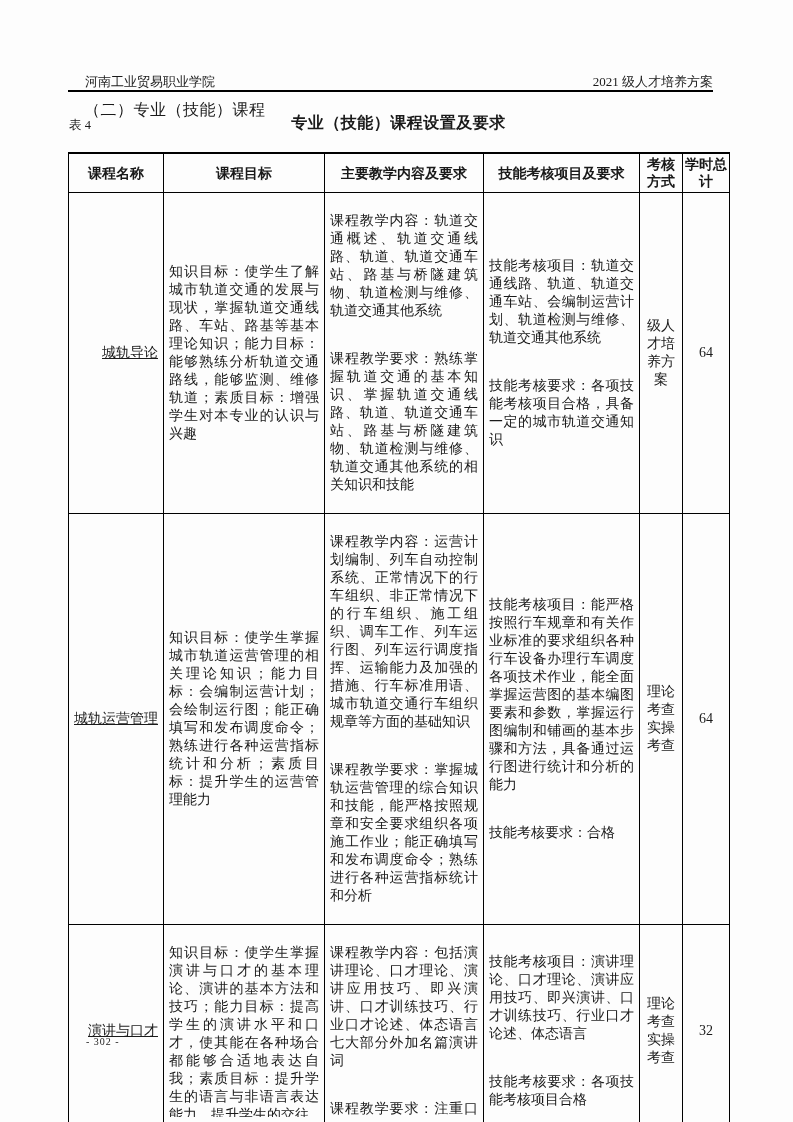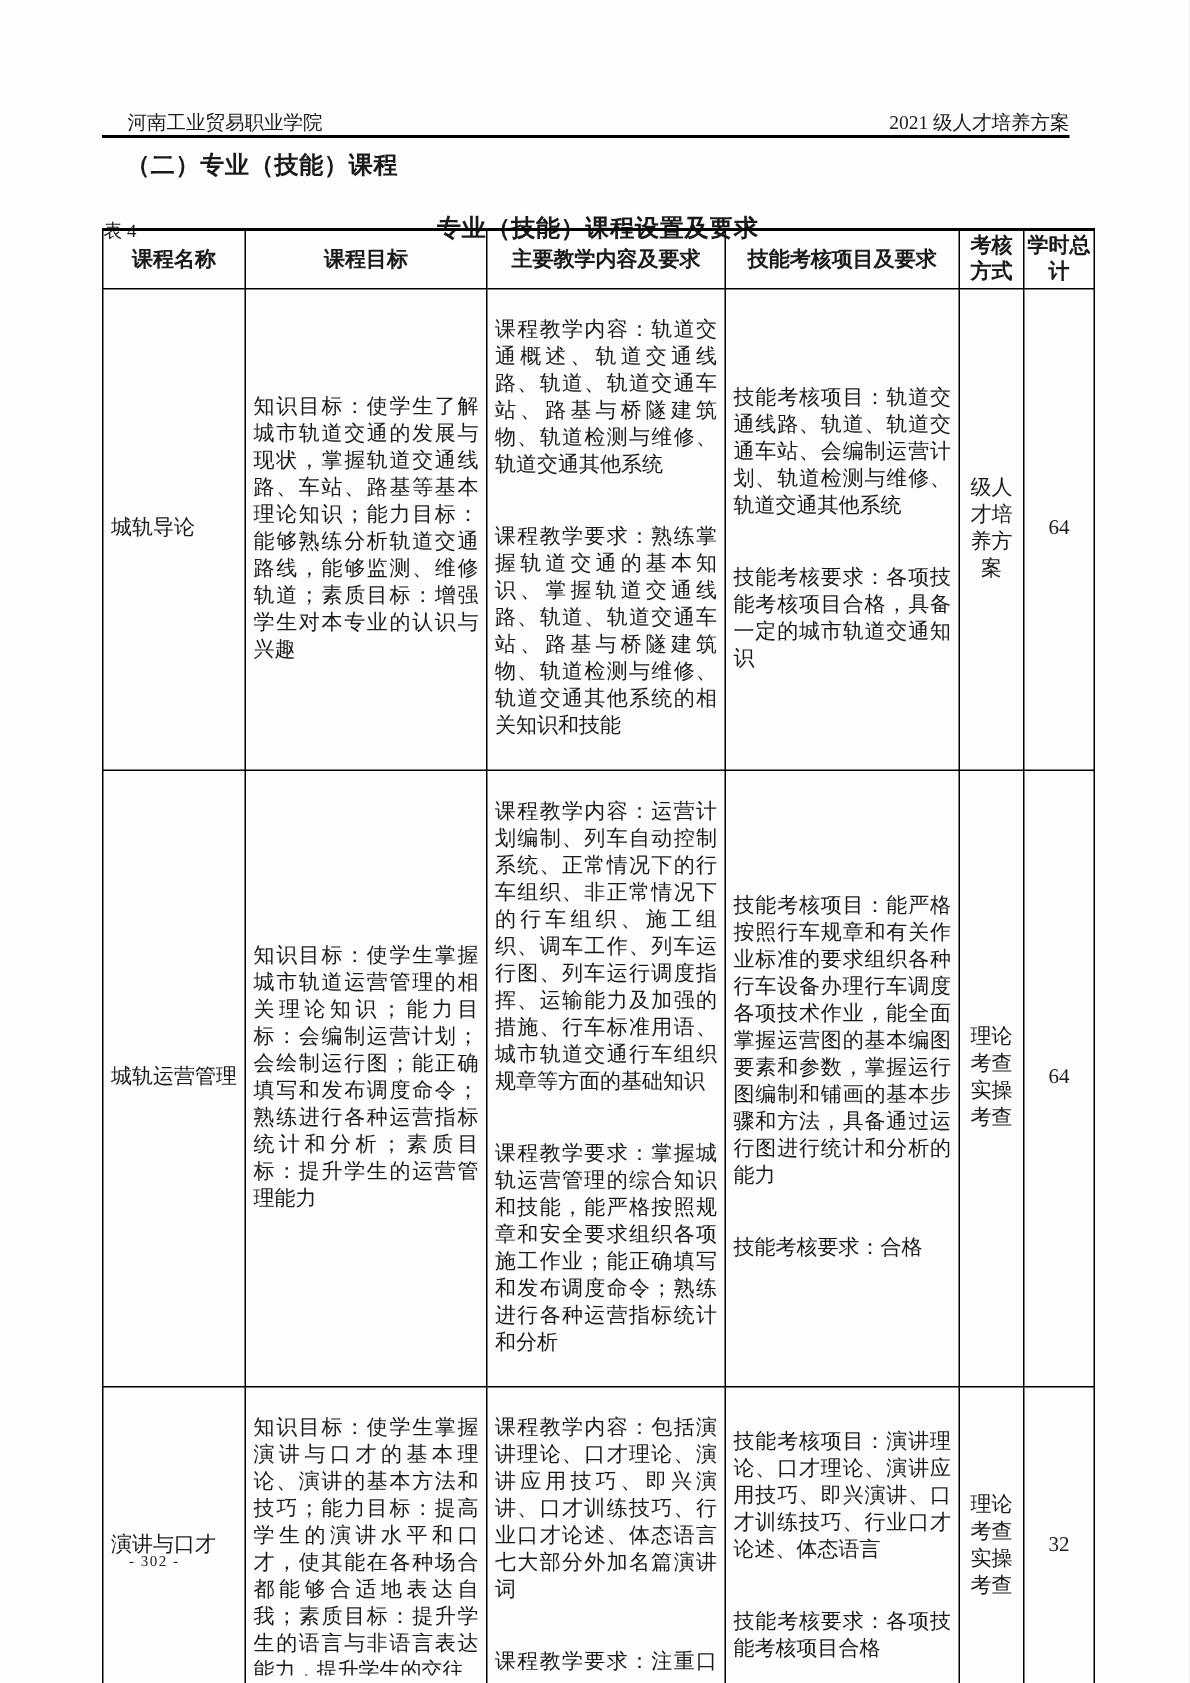--- a/index.html
+++ b/index.html
@@ -22,24 +22,24 @@
     font-size: 13px; line-height: 15px;
   }
   .doc-header .hl { padding-left: 17px; }
   .header-rule {
     position: absolute; left: 68px; top: 90px;
     width: 645px; height: 2px; background: #000;
   }
 
   .section-title {
     position: absolute; left: 84px; top: 100px;
-    font-size: 16px; font-weight: bold; letter-spacing: 0.5px;
+    font-size: 16px; font-weight: normal; letter-spacing: 0.5px;
   }
 
-  .caption-row { position: absolute; left: 68px; top: 142px; width: 661px; height: 20px; }
+  .caption-row { position: absolute; left: 68px; top: 113px; width: 661px; height: 20px; }
   .table-label { position: absolute; left: 1px; top: 4px; font-size: 12.5px; }
   .table-title {
     position: absolute; left: 0; width: 100%; text-align: center;
     font-size: 16px; font-weight: bold; letter-spacing: 0.5px;
   }
 
   table.course-table {
     position: absolute; left: 68px; top: 152px;
     width: 661px; table-layout: fixed;
     border-collapse: collapse;
@@ -49,21 +49,21 @@
     border: 1px solid #000;
     font-size: 14px;
     vertical-align: middle;
     overflow: hidden;
   }
   .course-table th {
     font-weight: bold; text-align: center;
     line-height: 17px; padding: 2px 1px;
     height: 38px;
   }
-  td.cell-name { text-align: left; padding: 13px 5px; line-height: 18px; }
+  td.cell-name { text-align: right; padding: 13px 5px; line-height: 18px; text-decoration: underline; }
   td.cell-just { padding: 19px 5px; text-align: justify; text-justify: inter-ideograph; line-height: 18px; word-break: break-all; }
   td.cell-just p + p { margin-top: 30px; }
   td.cell-center { text-align: center; line-height: 18px; padding: 2px 2px; }
 
   tr.row-h271 { height: 271px; }
   tr.row-h363 { height: 363px; }
   tr.row-h179 { height: 179px; }
   tr.row-h179 td.v-top { vertical-align: top; }
   tr.row-h179 .clip { height: 173px; overflow: hidden; }
 

